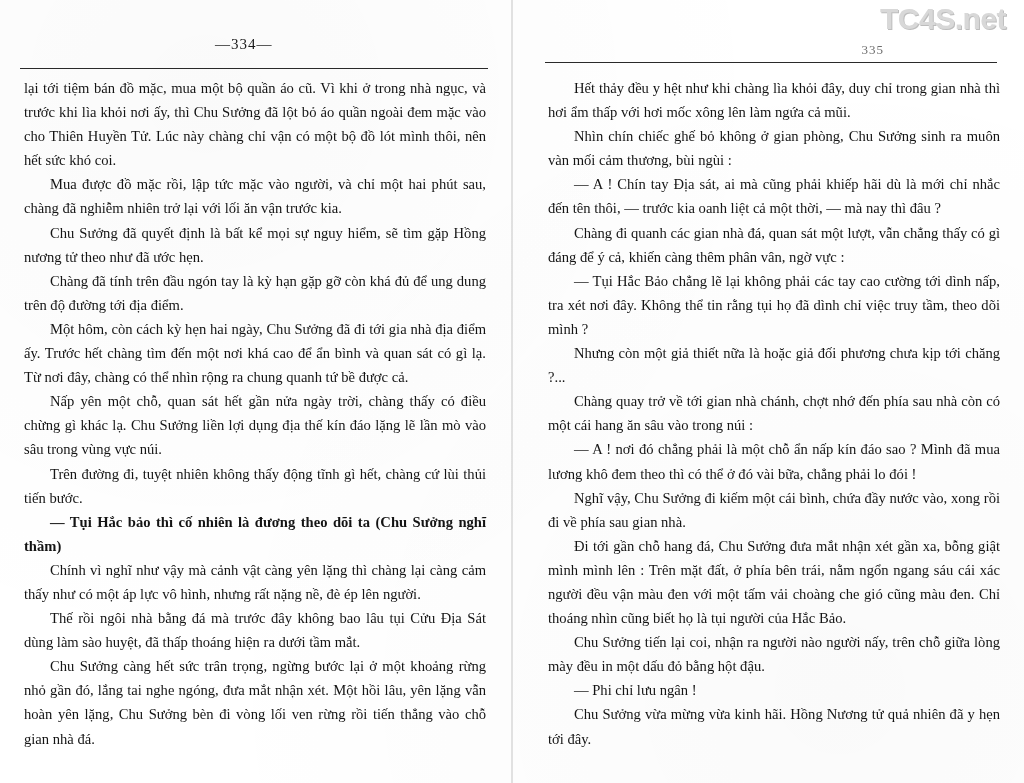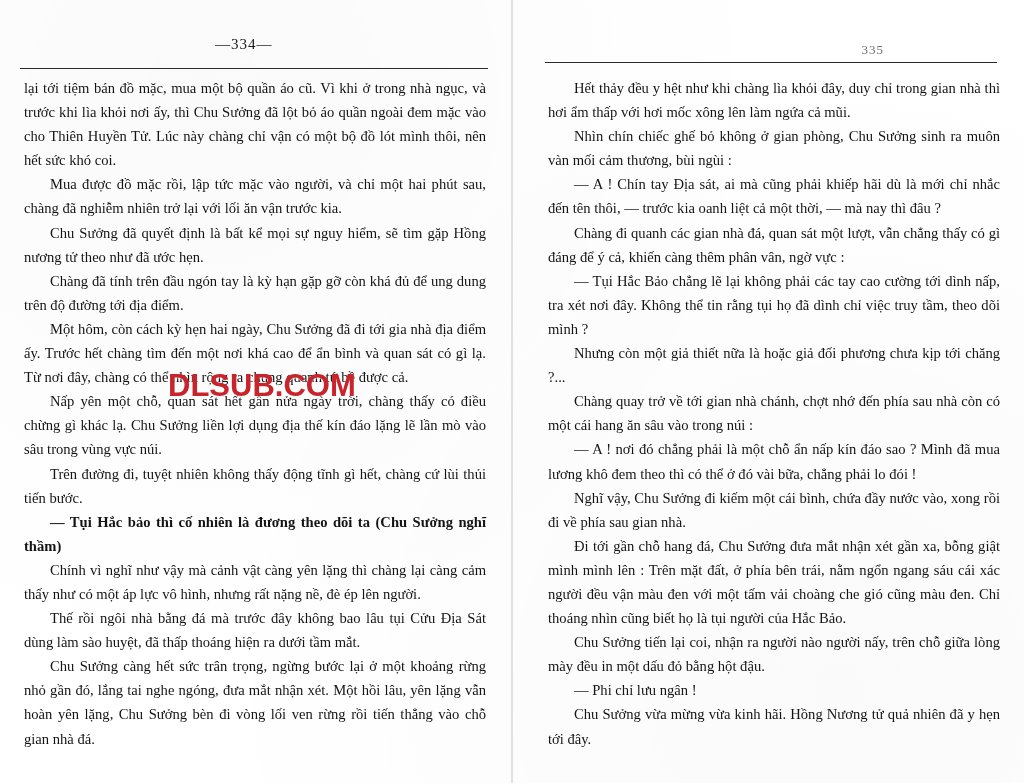--- a/index.html
+++ b/index.html
@@ -155,15 +155,15 @@
     <p class="dash">— A ! nơi đó chẳng phải là một chỗ ẩn nấp kín đáo sao ? Mình đã mua lương khô đem theo thì có thể ở đó vài bữa, chẳng phải lo đói !</p>
     <p>Nghĩ vậy, Chu Sưởng đi kiếm một cái bình, chứa đầy nước vào, xong rồi đi về phía sau gian nhà.</p>
     <p>Đi tới gần chỗ hang đá, Chu Sưởng đưa mắt nhận xét gần xa, bỗng giật mình mình lên : Trên mặt đất, ở phía bên trái, nằm ngổn ngang sáu cái xác người đều vận màu đen với một tấm vải choàng che gió cũng màu đen. Chỉ thoáng nhìn cũng biết họ là tụi người của Hắc Bảo.</p>
     <p>Chu Sưởng tiến lại coi, nhận ra người nào người nấy, trên chỗ giữa lòng mày đều in một dấu đỏ bằng hột đậu.</p>
     <p class="dash">— Phi chỉ lưu ngân !</p>
     <p>Chu Sưởng vừa mừng vừa kinh hãi. Hồng Nương tử quả nhiên đã y hẹn tới đây.</p>
   </div>
 
   <div class="grain"></div>
 
-  <div class="wm-center">DLSUB.COM</div>
+  <div class="wm-top">TC4S.net</div>
 
 </div>
 
 </body></html>

